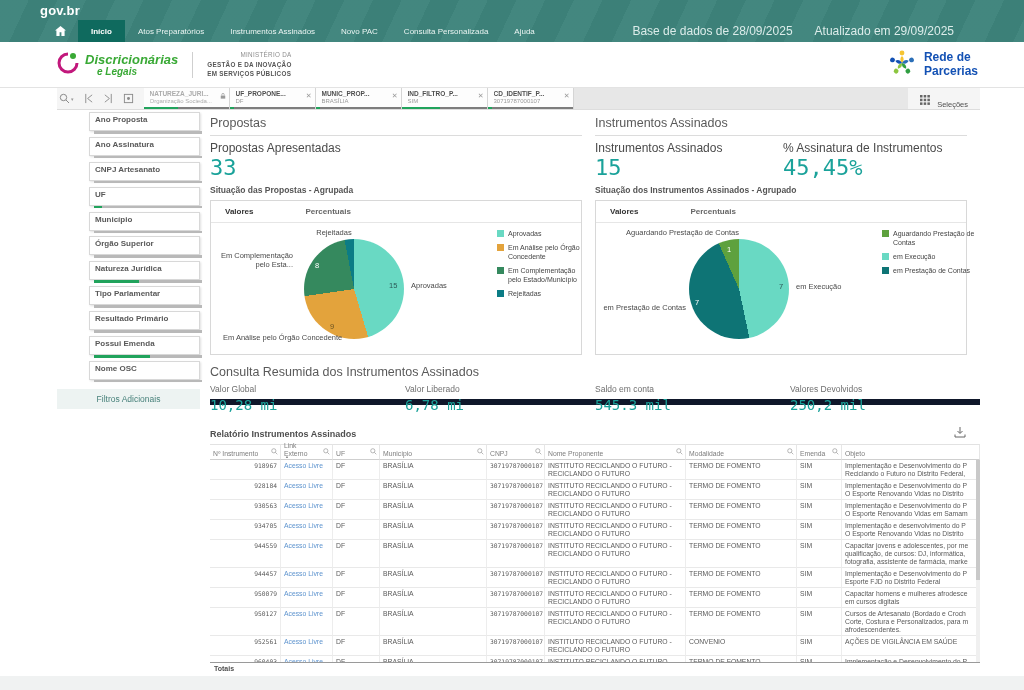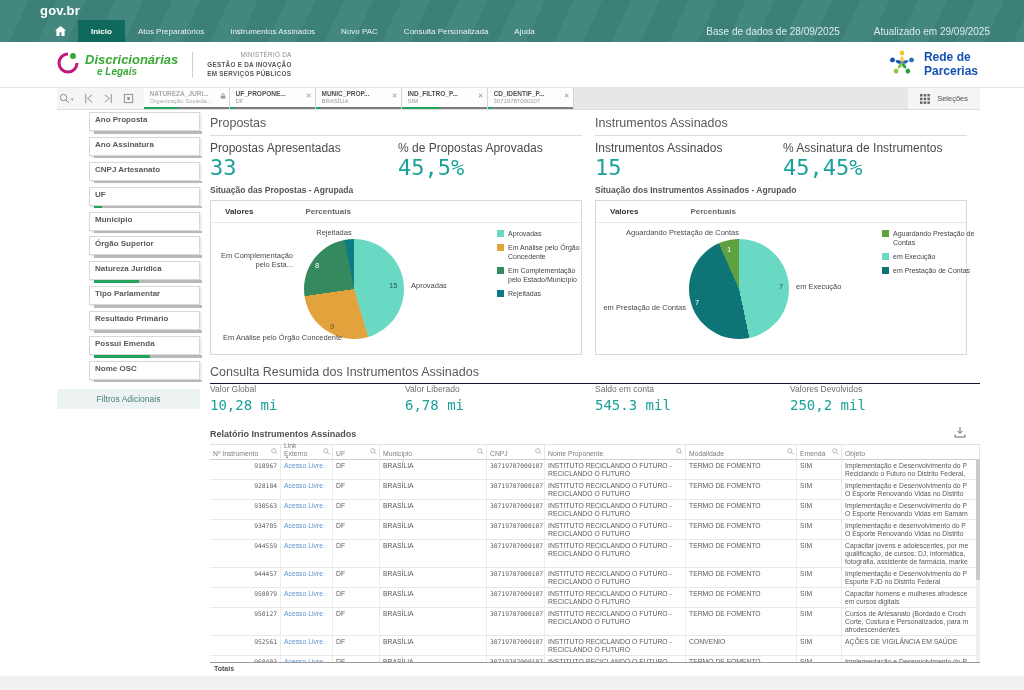--- a/index.html
+++ b/index.html
@@ -7,21 +7,21 @@
        font-family:"Liberation Sans",sans-serif;-webkit-font-smoothing:antialiased;}
   
   .tb{position:absolute;top:0;left:0;width:100%;height:42px;background:#3d837b;
       background-image:repeating-linear-gradient(115deg,rgba(255,255,255,.03) 0 26px,rgba(0,0,0,.025) 26px 52px);}
   .tb-r1{height:20px;display:flex;align-items:center;padding-left:40px;}
   .brand{color:#fff;font-weight:bold;font-size:13px;letter-spacing:.2px;}
   .tb-r2{height:22px;display:flex;align-items:stretch;color:#eaf4f2;font-size:8px;}
   .home{display:flex;align-items:center;margin:0 12px 0 55px;}
   .nav-item{display:flex;align-items:center;padding:0 13px;cursor:pointer;white-space:nowrap;}
   .nav-item.active{background:#0f6a5e;font-weight:bold;color:#fff;}
-  .tb-right{margin-left:auto;display:flex;gap:34px;align-items:center;padding-right:34px;font-size:10px;color:#dcecea;}
+  .tb-right{margin-left:auto;display:flex;gap:22px;align-items:center;padding-right:70px;font-size:12px;color:#dcecea;}
   
   .band{position:absolute;top:42px;left:0;width:100%;height:46px;background:#fff;border-bottom:1px solid #e3e3e3;
         display:flex;align-items:center;padding-left:57px;box-sizing:border-box;}
   .app-title{margin-left:6px;color:#39a935;font-style:italic;font-weight:bold;line-height:1;}
   .app-t1{font-size:13px;}
   .app-t2{font-size:10px;padding-left:12px;margin-top:1px;}
   .vdiv{width:1px;height:26px;background:#cfcfcf;margin:0 14px;}
   .ministry{font-size:6.3px;letter-spacing:.3px;color:#555;line-height:1.5;}
   .m1{color:#8e8e8e;text-align:right;}
   .m2,.m3{font-weight:bold;}
@@ -36,21 +36,21 @@
   #chips{display:flex;}
   .chip{position:relative;width:86px;background:#fdfdfd;border-right:1px solid #d5d5d5;box-sizing:border-box;
         padding:2px 14px 2px 6px;cursor:pointer;}
   .chip .f{font-size:6.5px;font-weight:bold;color:#4f4f4f;white-space:nowrap;overflow:hidden;}
   .chip .v{font-size:6px;color:#9a9a9a;white-space:nowrap;overflow:hidden;margin-top:1px;}
   .chip.locked .f,.chip.locked .v{color:#ababab;}
   .chip .x{position:absolute;right:3px;top:4px;font-size:7px;color:#9a9a9a;line-height:1;}
   .gbar{position:absolute;left:0;bottom:0;width:100%;height:2px;background:#7d7d7d;}
   .gbar .gfill{height:100%;background:#21a35c;}
   .seltrack{flex:1;background:#e7e7e7;}
-  .selections{display:flex;align-items:center;gap:7px;background:#f5f5f5;padding:0 12px;cursor:pointer;}
+  .selections{display:flex;align-items:flex-end;gap:7px;background:#f5f5f5;padding:0 12px;cursor:pointer;}
   .selections .lab{font-size:7.5px;color:#4f4f4f;}
   
   .sidebar{position:absolute;top:112px;left:57px;width:143px;}
   .fitem{margin-bottom:3.4px;margin-left:32px;}
   .fbtn{background:#fff;border:1px solid #d8d8d8;height:13px;font-size:8px;font-weight:bold;color:#595959;
         padding:2px 5px;box-shadow:1px 1px 2px rgba(0,0,0,.12);cursor:pointer;white-space:nowrap;overflow:hidden;}
   .fbar{height:2.5px;margin:0 -2px 0 5px;background:#b9b9b9;}
   .fbar .gfill{height:100%;background:#21a35c;}
   .more-filters{margin-top:7px;height:20px;background:#edf3f2;color:#47807a;font-size:8.5px;
         display:flex;align-items:center;justify-content:center;cursor:pointer;}
@@ -80,21 +80,21 @@
   #card1 .v0{left:178px;top:80px;color:#2c5a58;}
   #card1 .v1{left:119px;top:121px;color:#6b5322;}
   #card1 .v2{left:104px;top:60px;color:#fff;}
   #card2 .co-top{left:30px;top:27px;width:150px;}
   #card2 .co-left{left:0;top:102px;width:90px;text-align:right;}
   #card2 .co-right{left:200px;top:81px;}
   #card2 .v0{left:183px;top:81px;color:#2c5a58;}
   #card2 .v1{left:99px;top:97px;color:#fff;}
   #card2 .v2{left:131px;top:44px;color:#fff;}
   
-  .sum-title{top:253px;width:770px;font-size:12.5px;color:#595959;padding-bottom:4px;border-bottom:1px solid #0f172a;}
+  .sum-title{top:253px;width:770px;font-size:12.5px;color:#595959;padding-bottom:20px;border-bottom:6px solid #0f172a;}
   .skpi{position:absolute;top:272px;width:170px;}
   .skpi .l{font-size:8.5px;color:#6e6e6e;}
   .skpi .v{font-family:"DejaVu Sans Mono",monospace;font-size:14px;color:#1aa29a;margin-top:3px;}
   
   .rep-title{top:317px;font-size:9px;font-weight:bold;color:#4f4f4f;}
   .dl{top:312px;left:744px;cursor:pointer;}
   .table{top:332px;width:770px;}
   .trow{display:grid;grid-template-columns:71px 52px 47px 107px 58px 141px 111px 45px 138px;}
   .th{position:relative;display:flex;align-items:flex-end;font-size:6.8px;color:#7d7d7d;height:16px;
       padding:1px 3px;box-sizing:border-box;border-top:1px solid #e2e2e2;border-bottom:1px solid #cfcfcf;
@@ -352,24 +352,20 @@
     <div class="more-filters">Filtros Adicionais</div>
   </div>
 
   <div id="main">
 
     <div class="abs sec-title" style="left:0;">Propostas</div>
     <div class="abs" style="left:0;top:29px;">
       <div class="kpi-label">Propostas Apresentadas</div>
       <div class="kpi-value">33</div>
     </div>
-    <div class="abs" style="left:188px;top:29px;">
-      <div class="kpi-label">% de Propostas Aprovadas</div>
-      <div class="kpi-value">45,5%</div>
-    </div>
     <div class="abs chart-sub" style="left:0;">Situação das Propostas - Agrupada</div>
     <div class="abs card" id="card1" style="left:0;">
       <div class="tabs">
         <span class="tab active">Valores</span>
         <span class="tab">Percentuais</span>
       </div>
       <div class="pie" style="background: conic-gradient(rgb(105, 217, 195) 0deg, rgb(105, 217, 195) 163.6deg, rgb(227, 163, 60) 163.6deg, rgb(227, 163, 60) 261.8deg, rgb(53, 137, 94) 261.8deg, rgb(53, 137, 94) 349.1deg, rgb(11, 124, 133) 349.1deg, rgb(11, 124, 133) 360deg);"></div>
       <span class="co co-top">Rejeitadas</span>
       <span class="co co-left">Em Complementação pelo Esta...</span>
       <span class="co co-right">Aprovadas</span>

